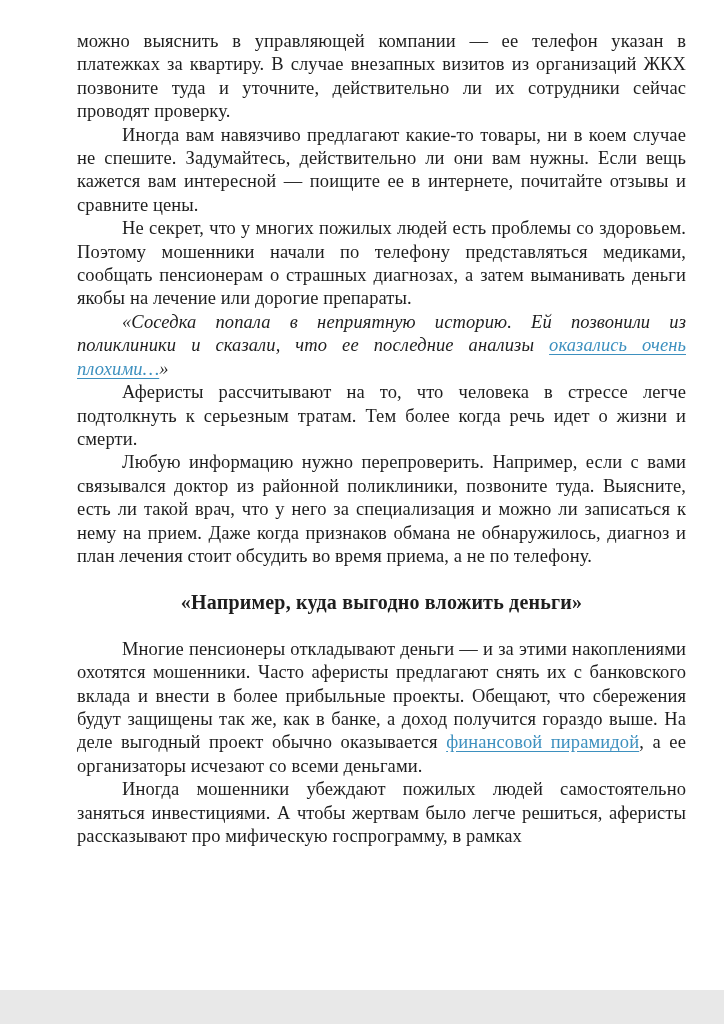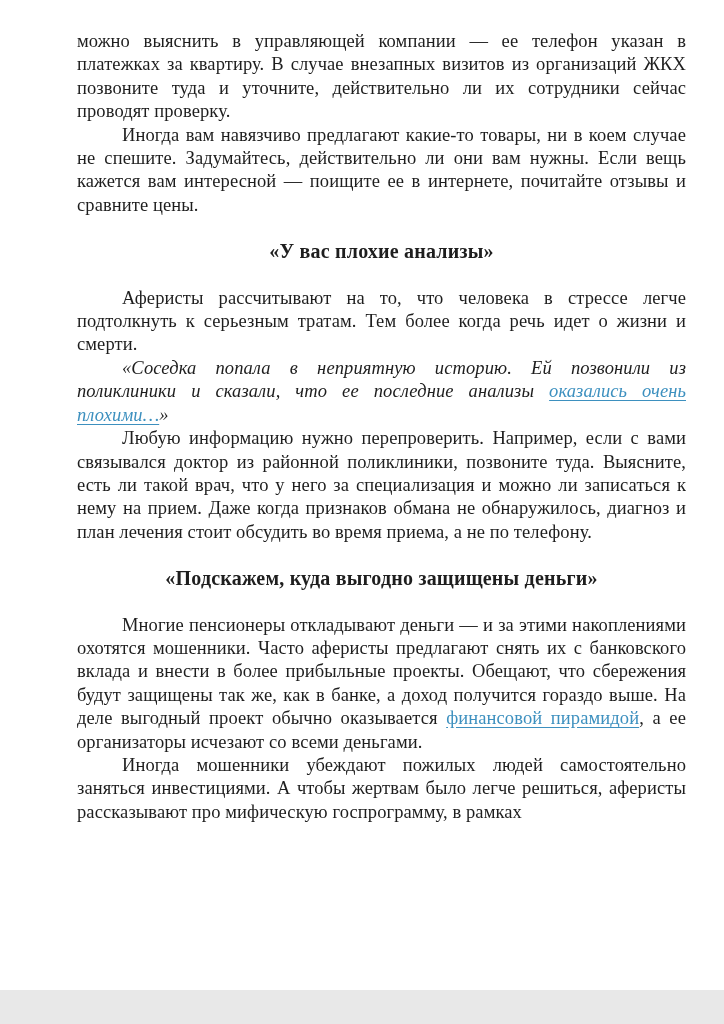--- a/index.html
+++ b/index.html
@@ -46,21 +46,21 @@
     cursor: pointer;
   }
 </style>
 </head>
 <body>
 
 <div class="page" style="--page-bg: #ffffff; --text-color: #1e1e1e; --link-color: #3d90bf;">
   <div class="content">
       <p class="para"><span>можно выяснить в управляющей компании — ее телефон указан в платежках за квартиру. В случае внезапных визитов из организаций ЖКХ позвоните туда и уточните, действительно ли их сотрудники сейчас проводят проверку.</span></p>
       <p class="para indent"><span>Иногда вам навязчиво предлагают какие-то товары, ни в коем случае не спешите. Задумайтесь, действительно ли они вам нужны. Если вещь кажется вам интересной — поищите ее в интернете, почитайте отзывы и сравните цены.</span></p>
-      <h2 class="heading">«У вас плохие анализы»</h2>
+      <p class="para indent"><span>Не секрет, что у многих пожилых людей есть проблемы со здоровьем. Поэтому мошенники начали по телефону представляться медиками, сообщать пенсионерам о страшных диагнозах, а затем выманивать деньги якобы на лечение или дорогие препараты.</span></p>
+      <p class="para indent italic"><span>«Соседка попала в неприятную историю. Ей позвонили из поликлиники и сказали, что ее последние анализы </span><a class="inline-link" href="#">оказались очень плохими…</a><span>»</span></p>
       <p class="para indent"><span>Аферисты рассчитывают на то, что человека в стрессе легче подтолкнуть к серьезным тратам. Тем более когда речь идет о жизни и смерти.</span></p>
-      <p class="para indent italic"><span>«Соседка попала в неприятную историю. Ей позвонили из поликлиники и сказали, что ее последние анализы </span><a class="inline-link" href="#">оказались очень плохими…</a><span>»</span></p>
       <p class="para indent"><span>Любую информацию нужно перепроверить. Например, если с вами связывался доктор из районной поликлиники, позвоните туда. Выясните, есть ли такой врач, что у него за специализация и можно ли записаться к нему на прием. Даже когда признаков обмана не обнаружилось, диагноз и план лечения стоит обсудить во время приема, а не по телефону.</span></p>
-      <h2 class="heading">«Подскажем, куда выгодно защищены деньги»</h2>
+      <h2 class="heading">«Например, куда выгодно вложить деньги»</h2>
       <p class="para indent"><span>Многие пенсионеры откладывают деньги — и за этими накоплениями охотятся мошенники. Часто аферисты предлагают снять их с банковского вклада и внести в более прибыльные проекты. Обещают, что сбережения будут защищены так же, как в банке, а доход получится гораздо выше. На деле выгодный проект обычно оказывается </span><a class="inline-link" href="#">финансовой пирамидой</a><span>, а ее организаторы исчезают со всеми деньгами.</span></p>
       <p class="para indent"><span>Иногда мошенники убеждают пожилых людей самостоятельно заняться инвестициями. А чтобы жертвам было легче решиться, аферисты рассказывают про мифическую госпрограмму, в рамках</span></p>
     </div>
 </div>
 
 </body></html>

